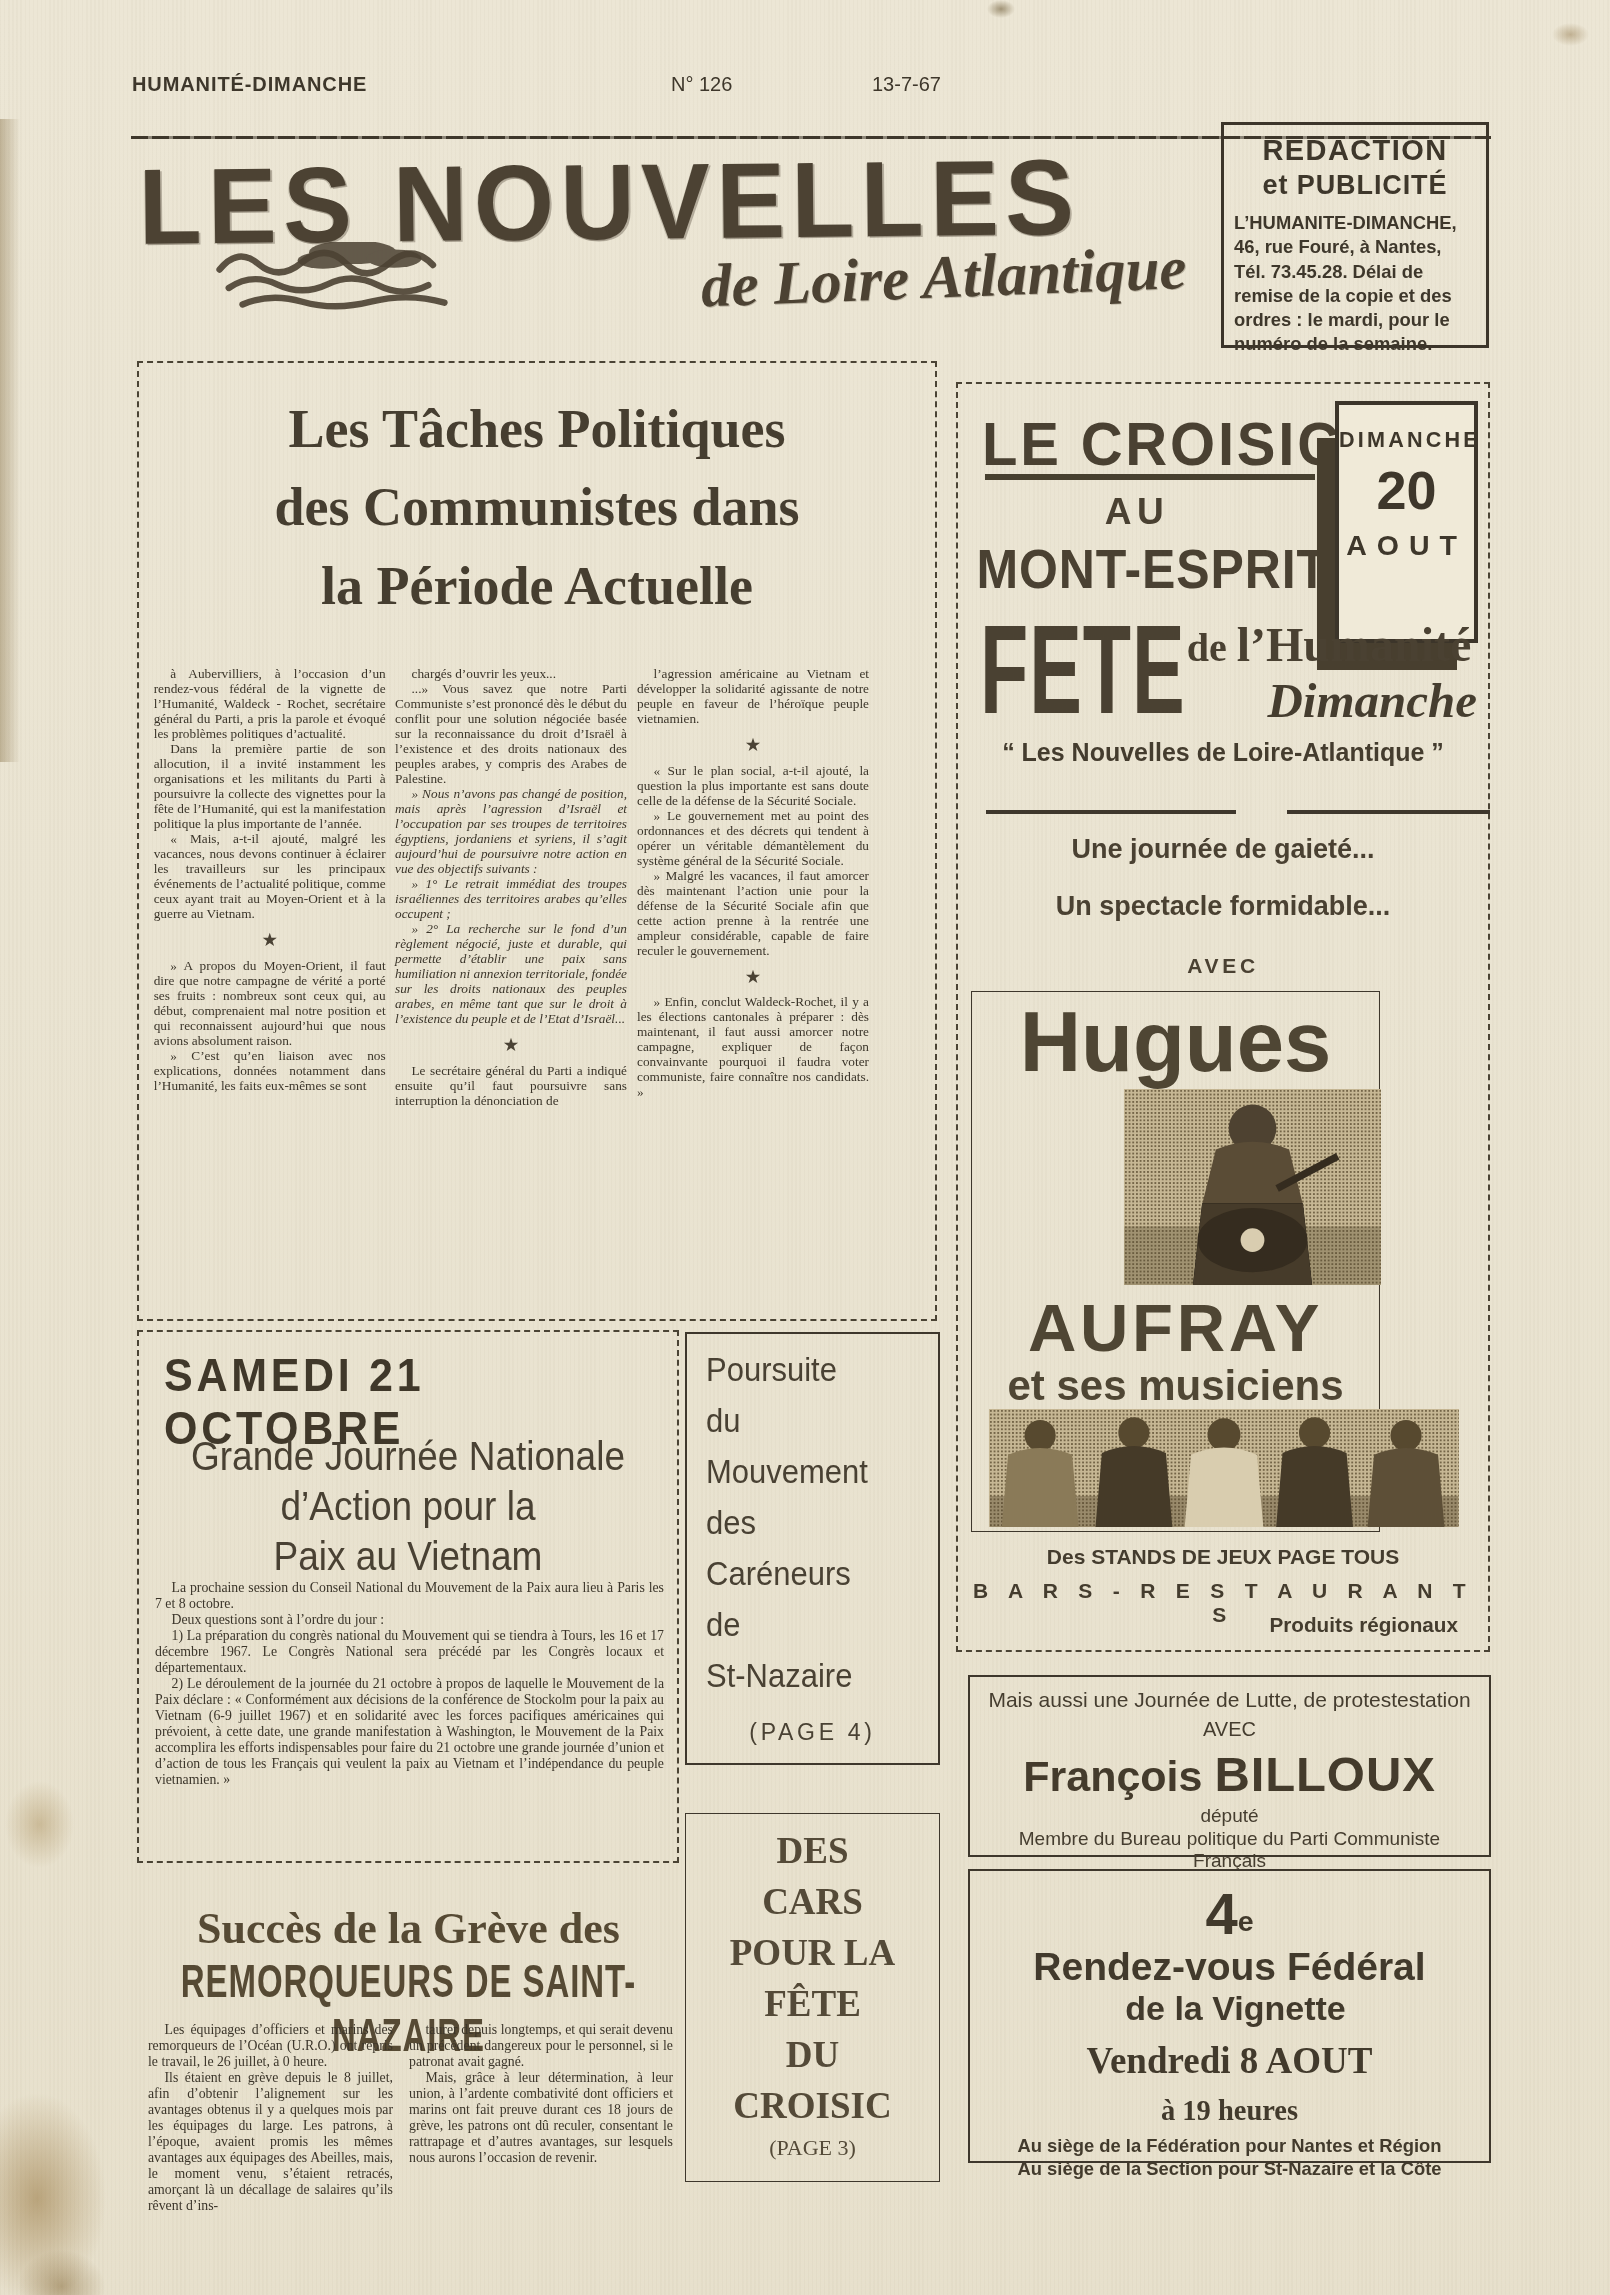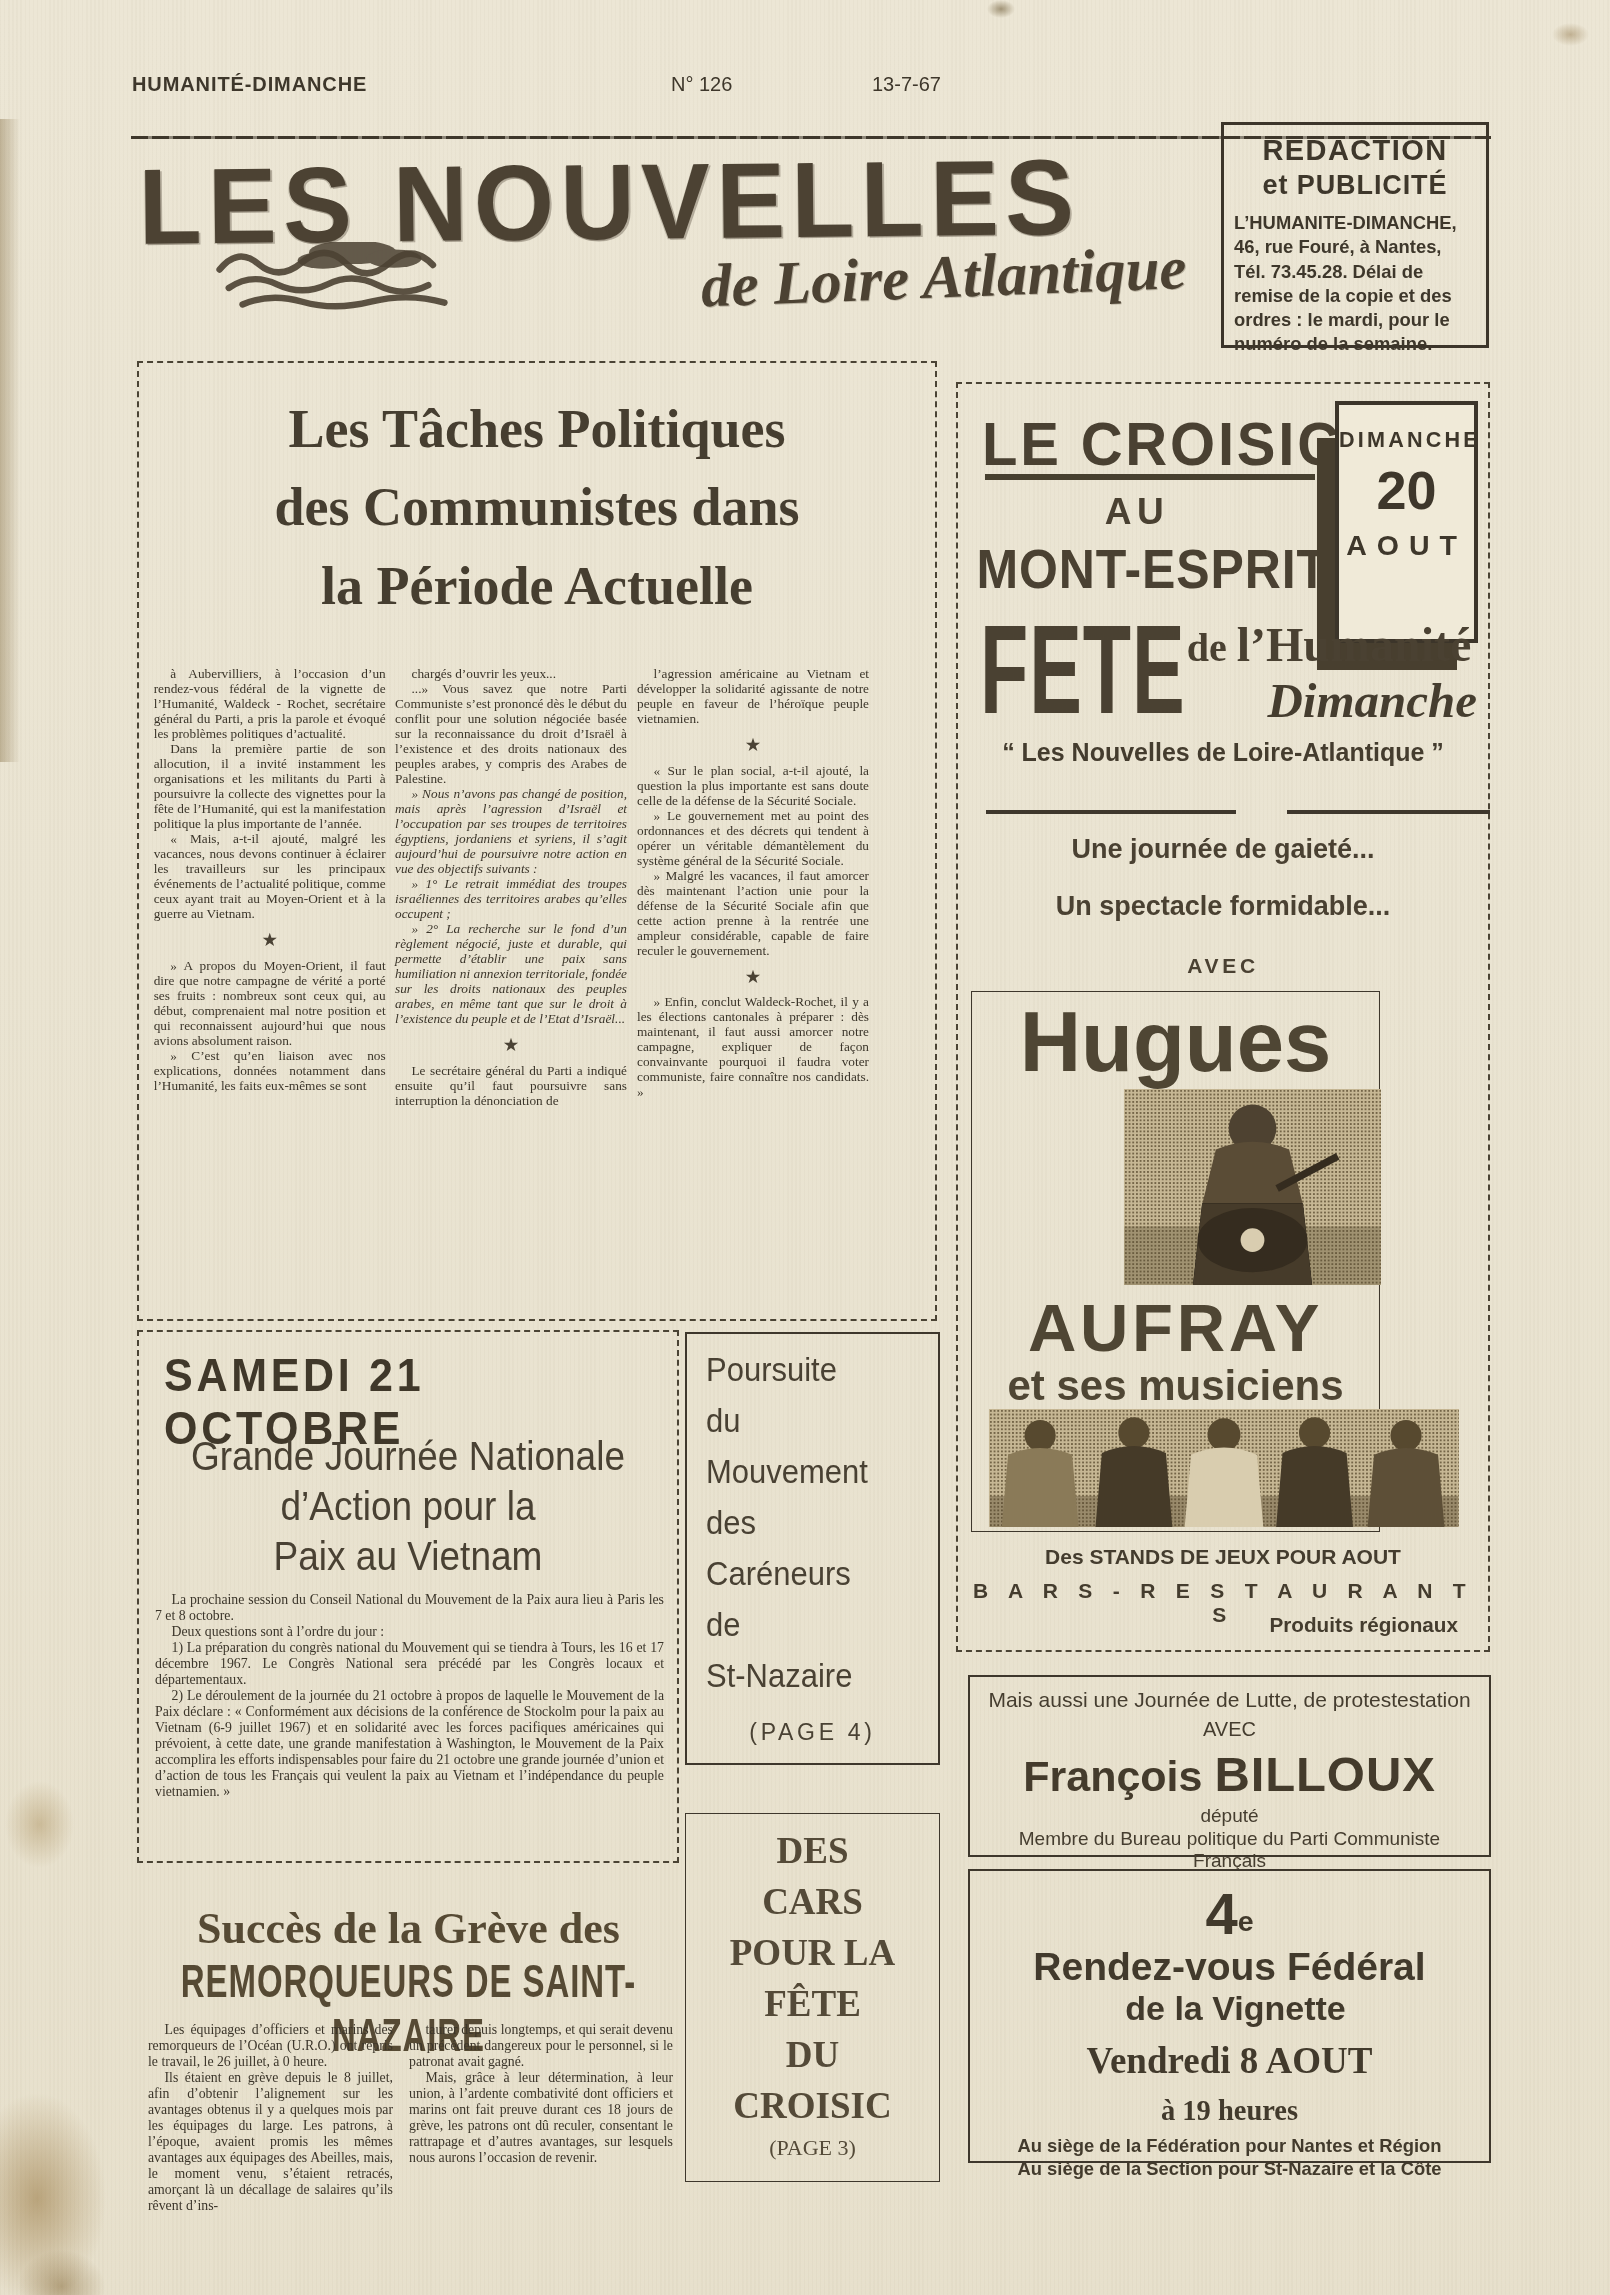--- a/index.html
+++ b/index.html
@@ -118,21 +118,21 @@
   #vignette .r5{margin-top:7.3px;font-size:18.4px;font-weight:700;text-align:center;color:#423a2c;}
   #vignette .r6{margin-top:1.8px;font-size:18.4px;font-weight:700;text-align:center;color:#423a2c;}
 
   
   #vietnam{left:137px;top:1330px;width:542px;height:533px;}
   #samedi-headline{position:absolute;left:25px;top:17.4px;font-size:43px;font-weight:900;letter-spacing:3.7px;
      transform:scaleY(1.08);transform-origin:left top;color:#40382a;}
   #vietnam-heading{position:absolute;left:0;top:100px;width:100%;}
   #vietnam-heading .para-line{font-family:"Liberation Sans",sans-serif;font-size:37px;font-weight:400;
      text-align:center;line-height:50px;transform:scaleY(1.12);color:#494133;}
-  #vietnam-body{position:absolute;left:16px;top:260px;width:509px;font-size:13.8px;line-height:16px;color:#3b352a;}
+  #vietnam-body{position:absolute;left:16px;top:248px;width:509px;font-size:13.8px;line-height:16px;color:#3b352a;}
 
   
   #poursuite{left:685px;top:1332px;width:255px;height:433px;}
   #poursuite .lines{position:absolute;left:19px;top:10px;}
   #poursuite .para-line{font-family:"Liberation Sans",sans-serif;font-size:31px;font-weight:400;
      line-height:51px;transform:scaleY(1.1);transform-origin:left center;color:#494133;}
   #poursuite .pageref{position:absolute;left:0;top:385px;width:100%;text-align:center;
      font-family:"Liberation Sans",sans-serif;font-size:23px;letter-spacing:3.7px;color:#494133;}
   #cars{left:685px;top:1813px;width:255px;height:369px;border-width:1.8px;}
   #cars .lines{position:absolute;left:0;top:11px;width:100%;}
@@ -274,21 +274,21 @@
               <path d="M440 100 q72 -32 144 0 l14 158 h-172 z" fill="#d9cdaf"></path>
             <circle cx="710" cy="52" r="34" fill="#57492f"></circle>
               <path d="M640 96 q70 -30 140 0 l14 162 h-168 z" fill="#453a28"></path>
             <circle cx="910" cy="58" r="34" fill="#57492f"></circle>
               <path d="M840 100 q70 -30 140 0 l14 158 h-168 z" fill="#5d4f37"></path>
           </g>
         </svg>
       </div>
     </div>
 
-    <div class="abs c" id="stands-caption">Des STANDS DE JEUX POUR AOUT</div>
+    <div class="abs c" id="stands-caption">Des STANDS DE JEUX PAGE TOUS</div>
     <div class="abs c" id="bars-caption">B A R S - R E S T A U R A N T S</div>
     <div class="abs" id="produits-caption">Produits  régionaux</div>
   </div>
 
   <div class="abs solidbox sans" id="billoux">
     <div class="l1">Mais aussi une Journée de Lutte, de protestestation</div>
     <div class="l2">AVEC</div>
     <div class="name"><span class="fn">François </span><span class="ln">BILLOUX</span></div>
     <div class="l3">député</div>
     <div class="l4">Membre du Bureau politique du Parti Communiste</div>

